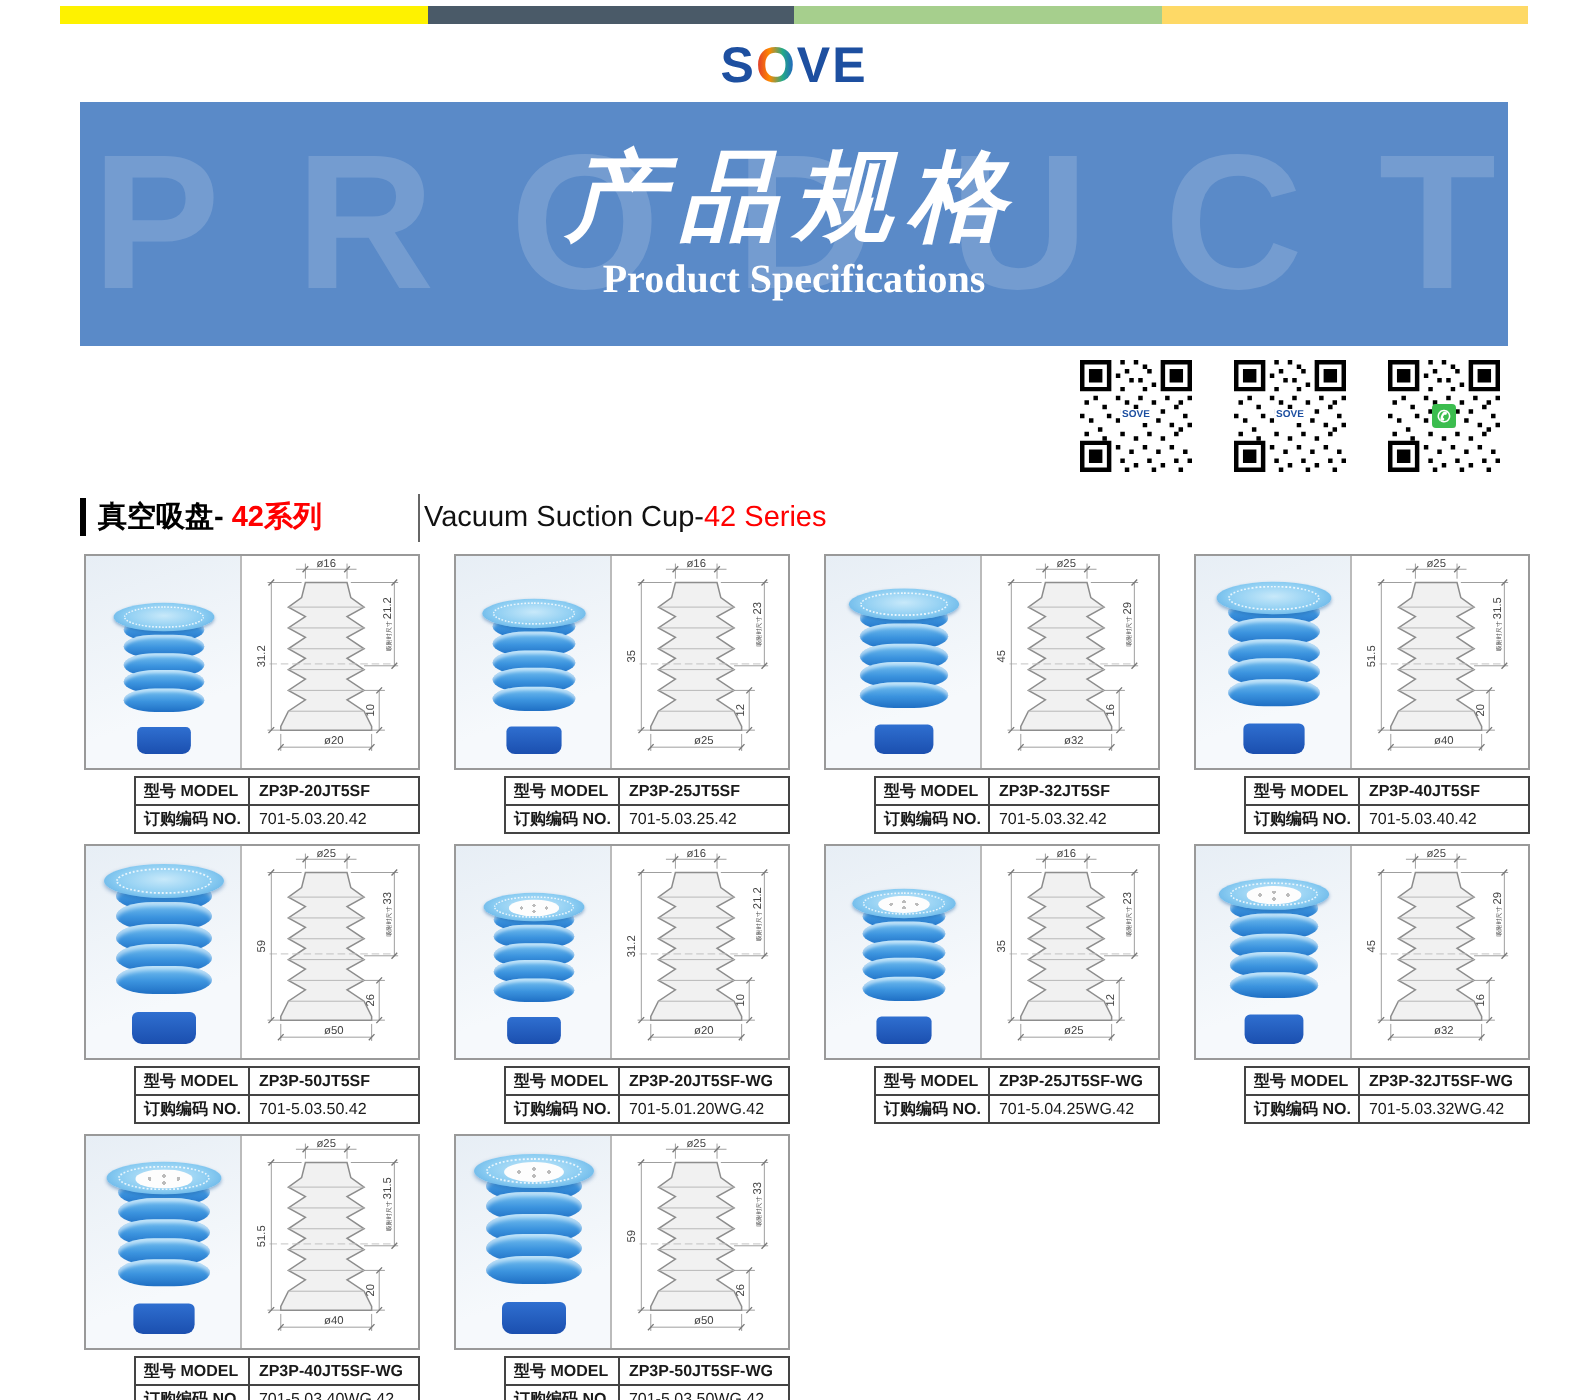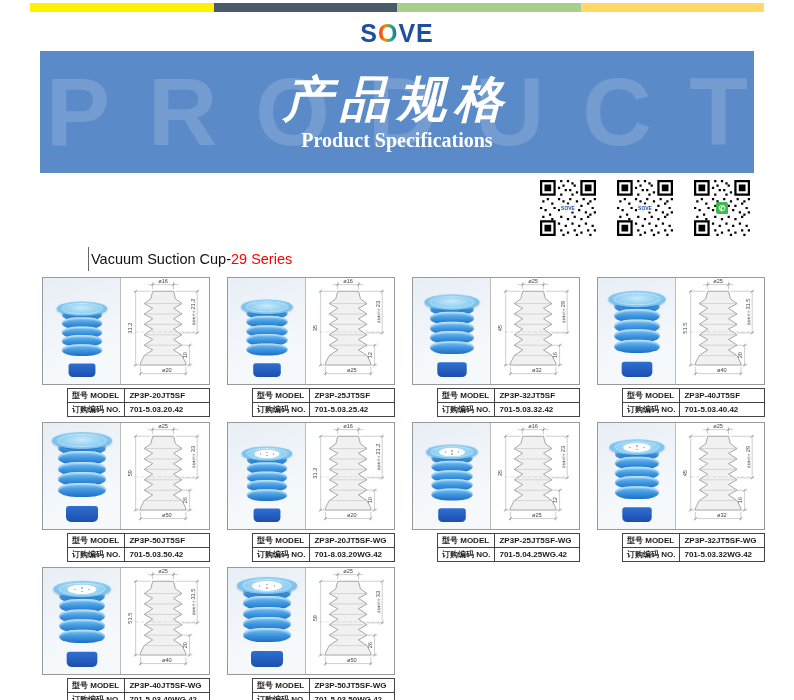--- a/index.html
+++ b/index.html
@@ -64,21 +64,21 @@
   .base { position:absolute; bottom:0; left:15px; width:32px; height:16px; z-index:1;
     background:linear-gradient(180deg,#2f6fd0,#1b4faf); border-radius:3px 3px 5px 5px; }
   .draw-wrap { flex:1; display:flex; align-items:center; justify-content:center; background:#fff; }
   .draw-wrap svg { width:88px; height:106px; }
   .dimtxt { fill:#444; font-size:6px; font-family:"Liberation Sans",sans-serif; }
   
   .spec-table { margin:3px 0 0 25px; border-collapse:collapse; }
   .spec-table td { border:1px solid #444; font-size:8px; line-height:12px; height:14px; padding:0 4px; white-space:nowrap; }
   .td-label { font-weight:bold; width:52px; }
   .td-value { width:92px; font-weight:bold;margin-top:48px; }
-  .td-value.normal { font-weight:bold; }
+  .td-value.normal { font-weight:normal; }
 </style>
 </head>
 <body>
 
 <div class="strip">
   <div class="seg" style="background:#fef200"></div>
   <div class="seg" style="background:#4a5a68"></div>
   <div class="seg" style="background:#a6cf8d"></div>
   <div class="seg" style="background:#fed966"></div>
 </div>
@@ -127,22 +127,23 @@
   </div>
   <div class="qr">
     <svg>
         <use href="#qr-sym"></use>
       </svg>
     <div class="qr-center phone">✆</div>
   </div>
 </div>
 
 <div class="section-row">
+  <div class="sec-cn"><span>真空吸盘-</span><span class="red"> 42系列</span></div>
   <div class="sec-divider"></div>
-  <div class="sec-en"><span>Vacuum Suction Cup-</span><span class="red">29 Series</span></div>
+  <div class="sec-en"><span>Vacuum Suction Cup-</span><span class="red">42 Series</span></div>
 </div>
 
 <div class="grid">
   <div class="card">
     <div class="card-box">
       <div class="prod-wrap">
         <div class="cup" style="transform: scale(0.84);">
           <div class="flare"></div>
           <div class="rings">
             <div class="ring"></div>
@@ -468,21 +469,21 @@
       </div>
     </div>
     <table class="spec-table">
       <tbody>
           <tr>
         <td class="td-label">型号 MODEL</td>
         <td class="td-value">ZP3P-20JT5SF-WG</td>
       </tr>
       <tr>
         <td class="td-label">订购编码 NO.</td>
-        <td class="td-value normal">701-8.03.20WG.42</td>
+        <td class="td-value normal">701-5.01.20WG.42</td>
       </tr>
     </tbody>
       </table>
   </div>
 
   <div class="card">
     <div class="card-box">
       <div class="prod-wrap">
         <div class="cup wg" style="transform: scale(0.862);">
           <div class="flare"></div>

